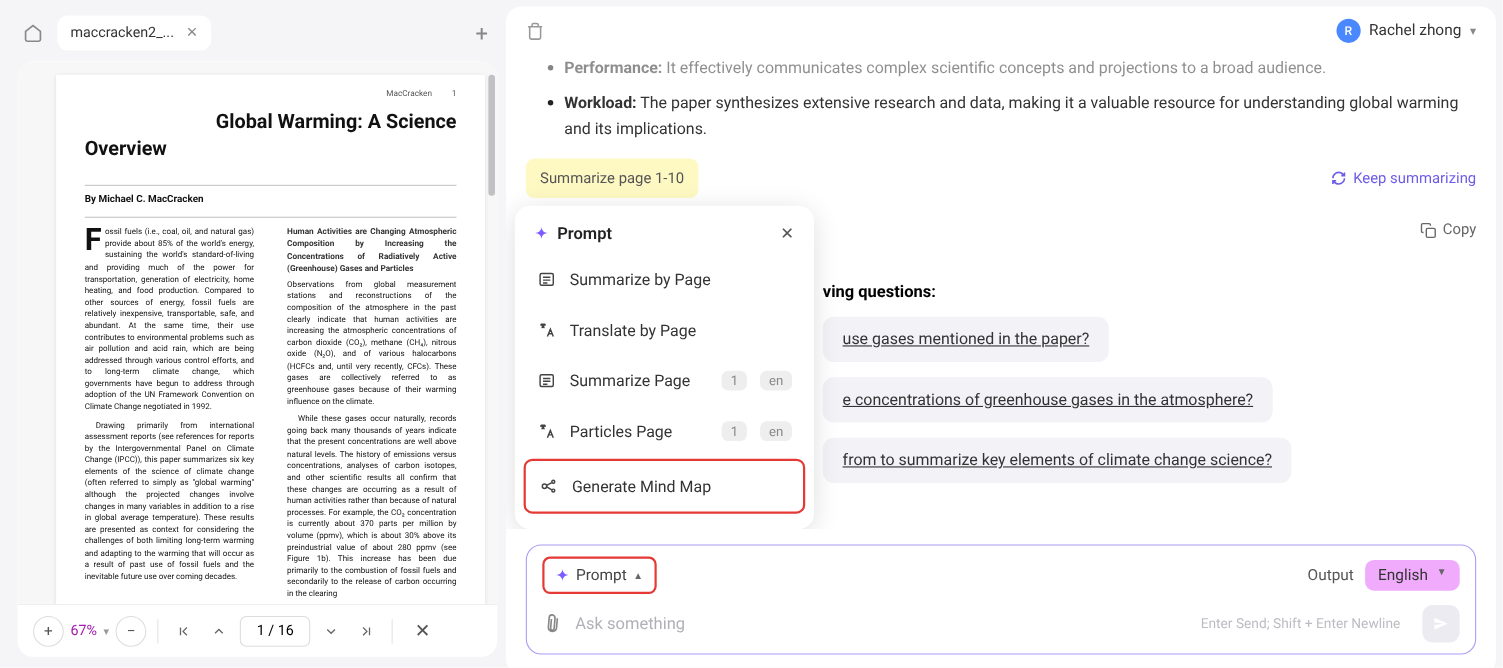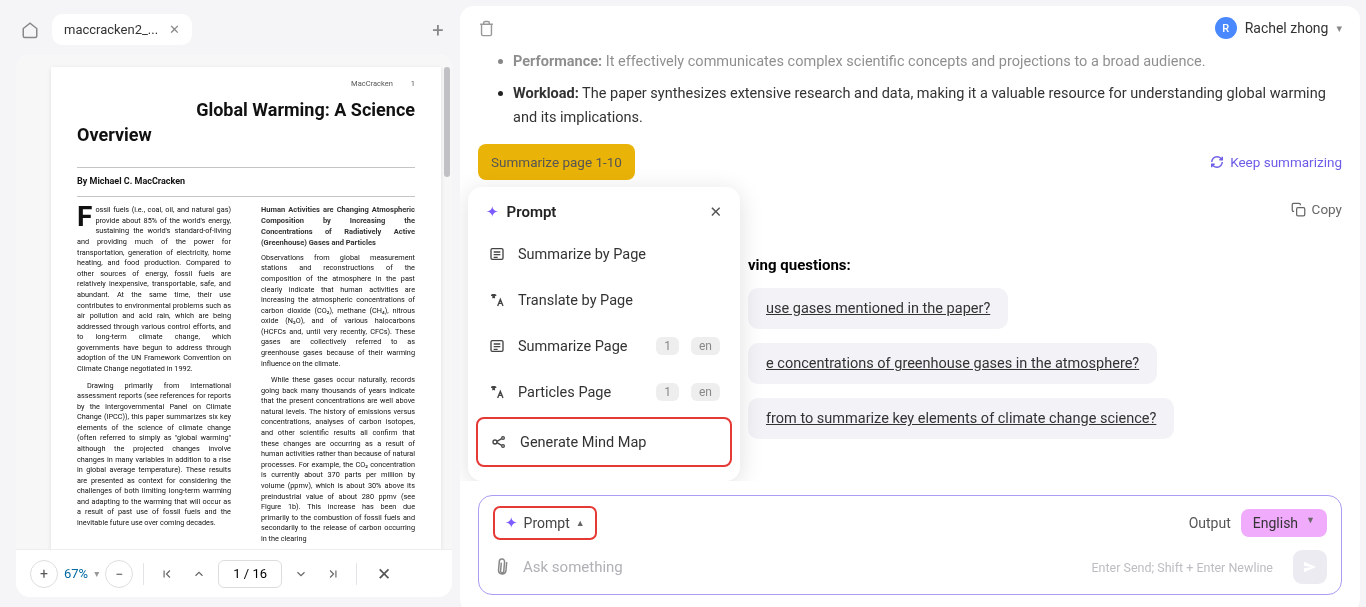--- a/index.html
+++ b/index.html
@@ -24,39 +24,39 @@
     .pdf-divider { border: none; border-top: 1px solid #c5c5c5; margin: 6px 0 8px; }
     .pdf-author { font-size: 9px; font-weight: 700; margin-bottom: 10px; }
     .pdf-cols { display: flex; gap: 30px; }
     .pdf-col { flex: 1; font-size: 7.3px; line-height: 1.45; text-align: justify; }
     .pdf-col-heading { font-size: 7.5px; font-weight: 700; margin-bottom: 4px; color: #333; }
     .drop-cap::first-letter { font-size: 28px; float: left; line-height: 0.85; margin-right: 3px; font-weight: 700; }
     .pdf-para { margin-bottom: 6px; }
     
     .pdf-toolbar { height: 48px; display: flex; align-items: center; padding: 0 14px; gap: 6px; border-top: 1px solid #eee; font-size: 13px; color: #555; }
     .tb-btn { width: 28px; height: 28px; border: 1px solid #ddd; border-radius: 50%; display: flex; align-items: center; justify-content: center; cursor: pointer; font-size: 14px; color: #555; background: #fff; }
-    .tb-zoom { font-size: 13px; color: #0369a1; }
+    .tb-zoom { font-size: 13px; color: #a21caf; }
     .tb-sep { width: 1px; height: 22px; background: #e3e3e8; margin: 0 4px; }
     .tb-page-input { border: 1px solid #ddd; border-radius: 6px; width: 64px; height: 28px; text-align: center; font-size: 13px; }
     .tb-nav-btn { width: 26px; height: 26px; display: flex; align-items: center; justify-content: center; cursor: pointer; color: #666; font-size: 14px; }
     .tb-close { width: 26px; height: 26px; display: flex; align-items: center; justify-content: center; color: #555; cursor: pointer; margin-left: 4px; font-size: 17px; }
     
     .right-head { height: 44px; display: flex; align-items: center; padding: 0 18px; }
     .trash-btn { color: #999; cursor: pointer; }
     .user-info { margin-left: auto; display: flex; align-items: center; gap: 8px; font-size: 14px; color: #333; cursor: pointer; }
     .avatar { width: 22px; height: 22px; border-radius: 50%; background: #4a88ff; color: #fff; display: flex; align-items: center; justify-content: center; font-size: 11px; font-weight: 500; }
     .chevron-down { color: #888; font-size: 11px; }
     
     .chat-area { flex: 1; padding: 0 18px; overflow: hidden; position: relative; }
     .summary-remnant { color: #333; font-size: 14.5px; line-height: 1.65; }
     .bullet-row { display: flex; gap: 10px; margin-bottom: 8px; padding-left: 20px; }
     .bullet-dot { width: 5px; height: 5px; border-radius: 50%; background: #222; margin-top: 9px; flex-shrink: 0; }
     .bullet-label { font-weight: 700; }
     .action-row { display: flex; align-items: center; margin-top: 14px; }
-    .summary-chip { background: #eab308; border-radius: 8px; padding: 7px 13px; font-size: 13.5px; color: #555; cursor: pointer; }
+    .summary-chip { background: #fef9c3; border-radius: 8px; padding: 7px 13px; font-size: 13.5px; color: #555; cursor: pointer; }
     .keep-summary { margin-left: auto; display: flex; align-items: center; gap: 6px; color: #6c5ce7; font-size: 13.5px; cursor: pointer; }
     .copy-btn { display: flex; align-items: center; gap: 6px; color: #666; font-size: 13.5px; cursor: pointer; justify-content: flex-end; margin-top: 18px; }
     
     .questions-block { margin-top: 36px; }
     .questions-title { font-weight: 700; font-size: 15px; margin-left: 270px; margin-bottom: 14px; }
     .question-pill { background: #f3f2f7; border-radius: 10px; padding: 12px 18px; font-size: 14.5px; color: #333; margin-bottom: 14px; margin-left: 270px; text-align: left; width: fit-content; max-width: calc(100% - 270px); cursor: pointer; text-decoration: underline; }
     
     .prompt-popover { position: absolute; left: 8px; bottom: 0; width: 272px; background: #fff; border-radius: 14px; box-shadow: 0 4px 24px rgba(0,0,0,0.13); padding: 12px 8px; z-index: 20; }
     .popover-head { display: flex; align-items: center; gap: 8px; padding: 4px 10px 10px; }
     .popover-title { font-size: 15px; font-weight: 600; color: #222; }

